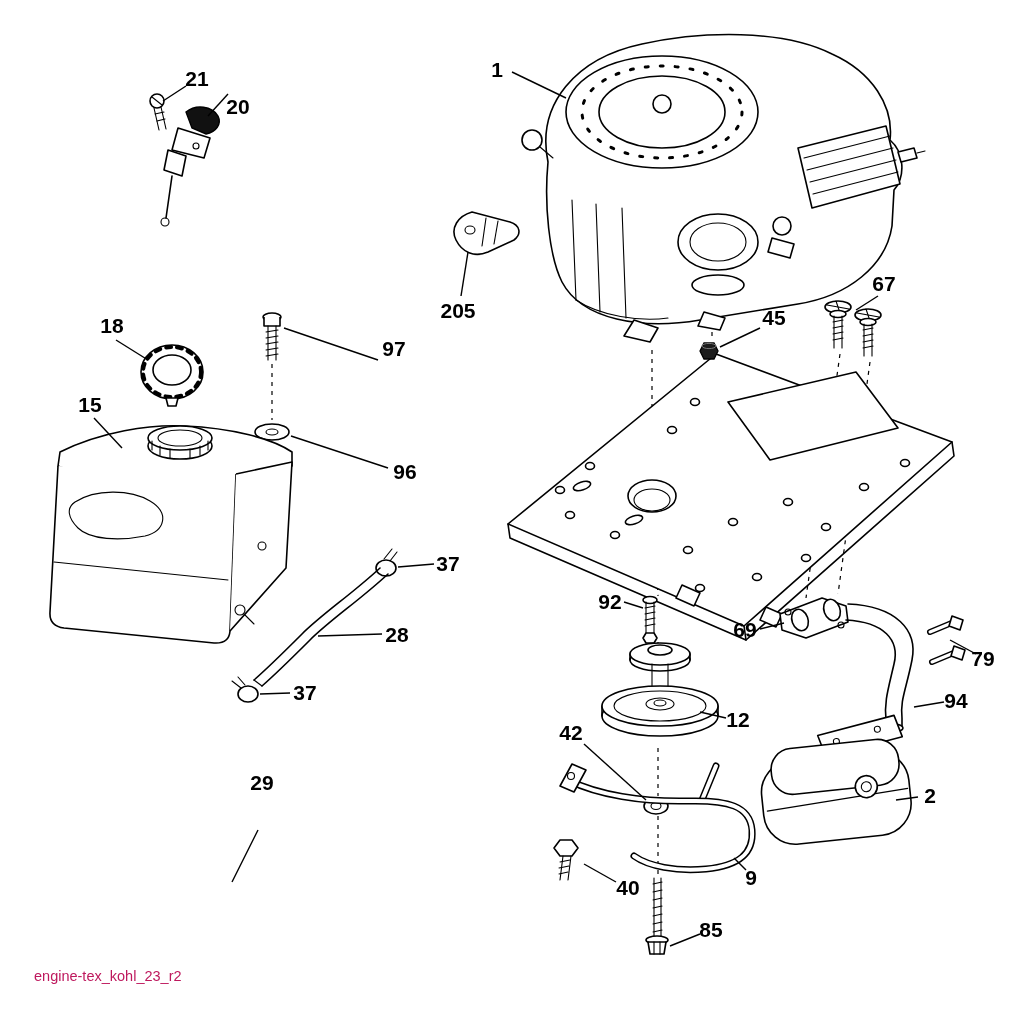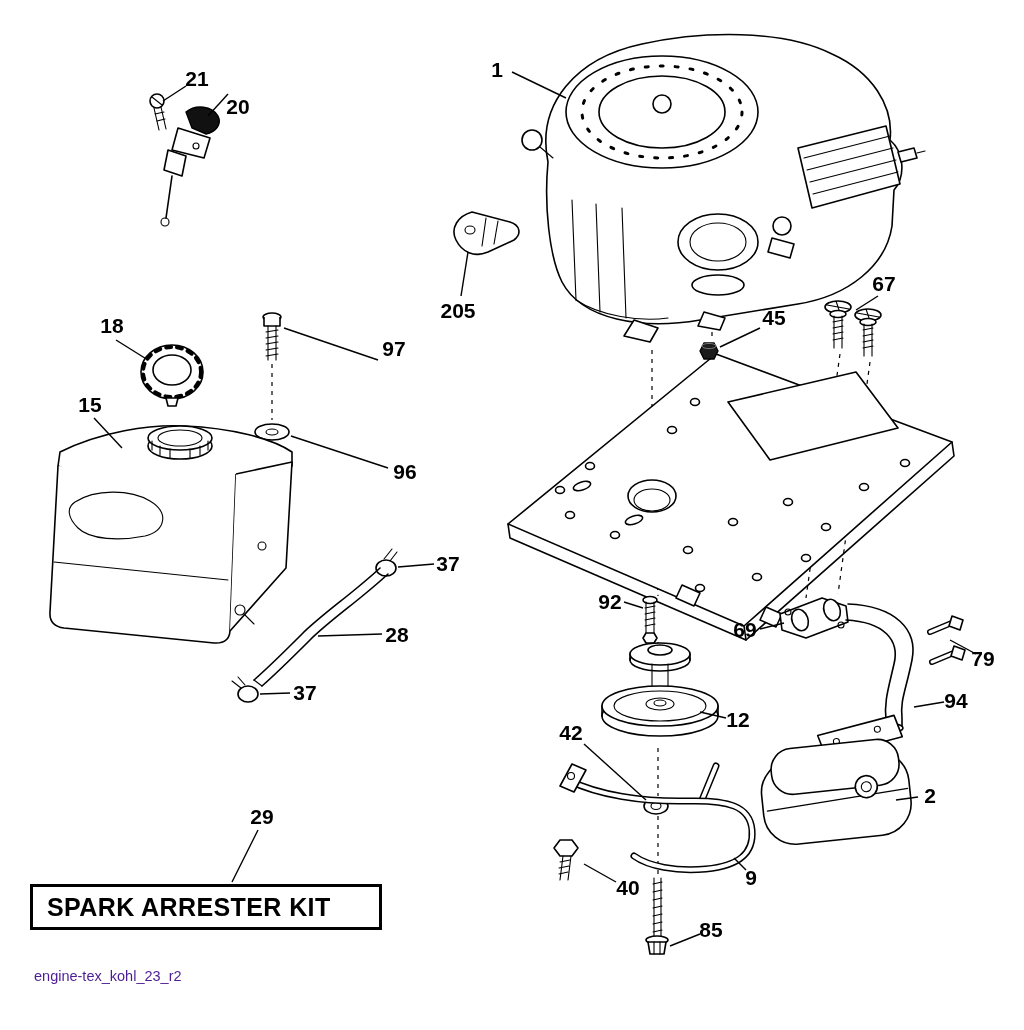--- a/index.html
+++ b/index.html
@@ -17,21 +17,21 @@
     position:absolute; transform:translate(-50%,-50%);
     font-size:21px; font-weight:bold; color:#000; white-space:nowrap;
   }
   #kit-box {
     position:absolute; left:30px; top:884px; width:352px; height:46px;
     border:3px solid #000; box-sizing:border-box;
     display:flex; align-items:center; padding-left:14px;
     font-size:25px; font-weight:bold; letter-spacing:0.4px; color:#000;
   }
   #footer-code {
-    position:absolute; left:34px; top:968px; font-size:14.5px; color:#4c1d95;
+    position:absolute; left:34px; top:968px; font-size:14.5px; color:#be185d;
   }
 </style>
 </head>
 <body>
 
 <div id="stage">
 
 <svg id="art" width="1024" height="1030" viewBox="0 0 1024 1030">
 
   <g>
@@ -377,31 +377,28 @@
 <div class="plabel" style="left:458px;top:311px">205</div>
 <div class="plabel" style="left:884px;top:284px">67</div>
 <div class="plabel" style="left:774px;top:318px">45</div>
 <div class="plabel" style="left:112px;top:326px">18</div>
 <div class="plabel" style="left:394px;top:349px">97</div>
 <div class="plabel" style="left:90px;top:405px">15</div>
 <div class="plabel" style="left:405px;top:472px">96</div>
 <div class="plabel" style="left:448px;top:564px">37</div>
 <div class="plabel" style="left:397px;top:635px">28</div>
 <div class="plabel" style="left:305px;top:693px">37</div>
-<div class="plabel" style="left:262px;top:817px">29</div>
+<div class="plabel" style="left:262px;top:783px">29</div>
 <div class="plabel" style="left:610px;top:602px">92</div>
 <div class="plabel" style="left:745px;top:630px">69</div>
 <div class="plabel" style="left:983px;top:659px">79</div>
 <div class="plabel" style="left:956px;top:701px">94</div>
 <div class="plabel" style="left:738px;top:720px">12</div>
 <div class="plabel" style="left:930px;top:796px">2</div>
 <div class="plabel" style="left:571px;top:733px">42</div>
 <div class="plabel" style="left:751px;top:878px">9</div>
 <div class="plabel" style="left:628px;top:888px">40</div>
 <div class="plabel" style="left:711px;top:930px">85</div>
 
-<div id="kit-box">
-  <span>SPARK ARRESTER KIT</span>
+
+<div id="footer-code">engine-tex_kohl_23_r2</div>
+
 </div>
 
-<div id="footer-code">engine-tex_kohl_23_r2</div>
-
-</div>
-
 </body></html>

